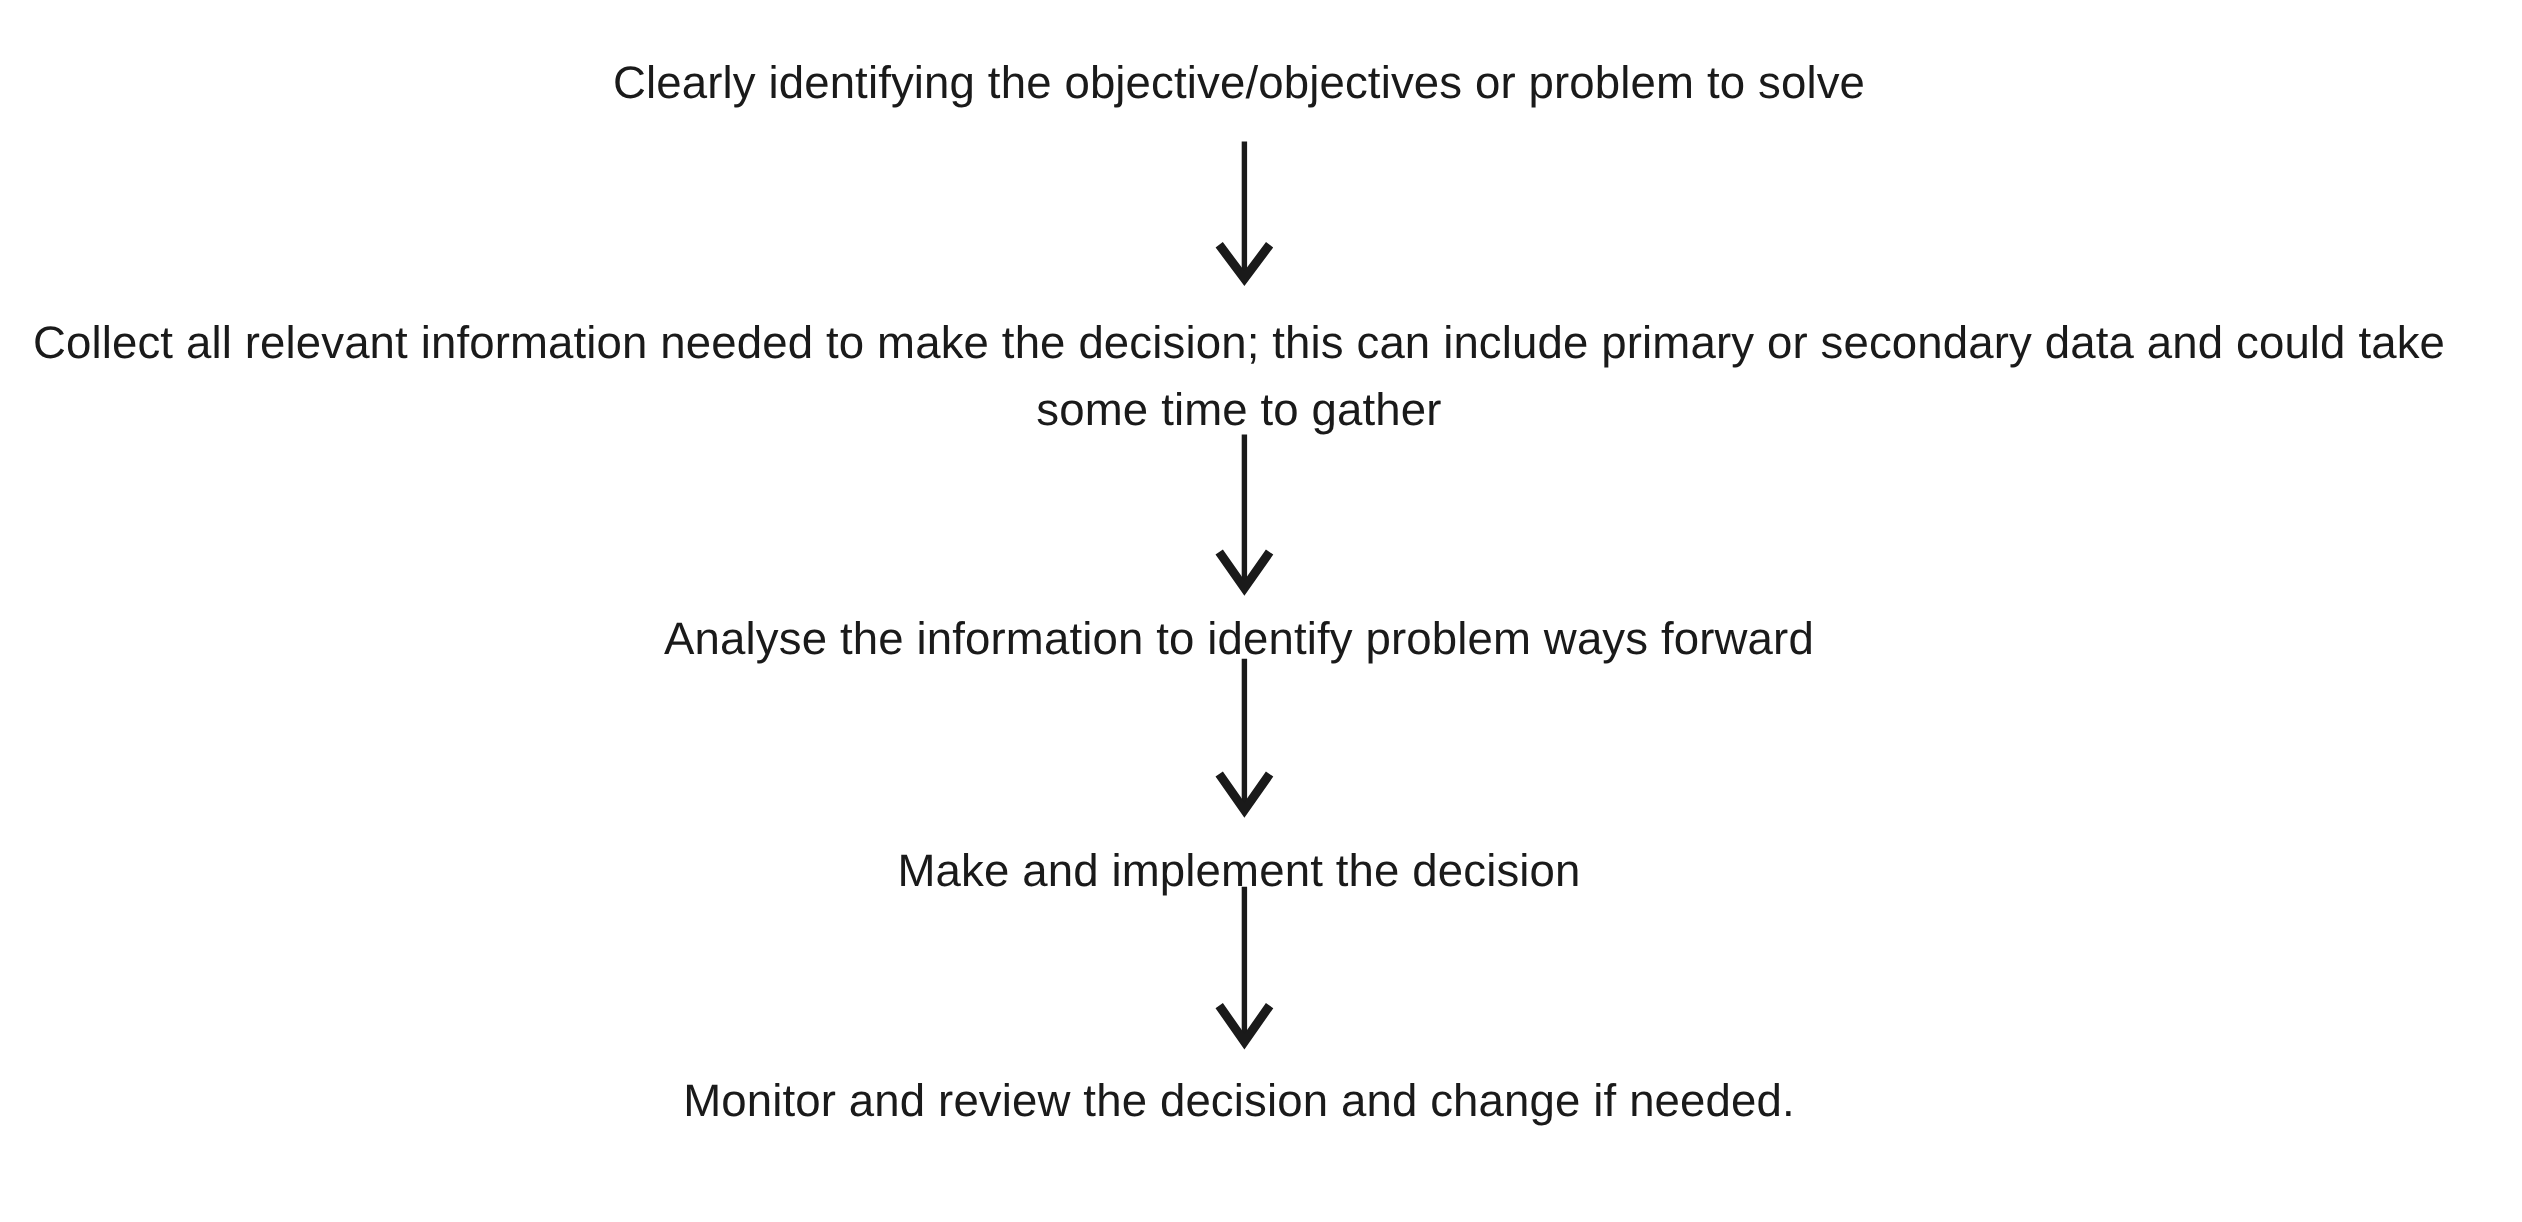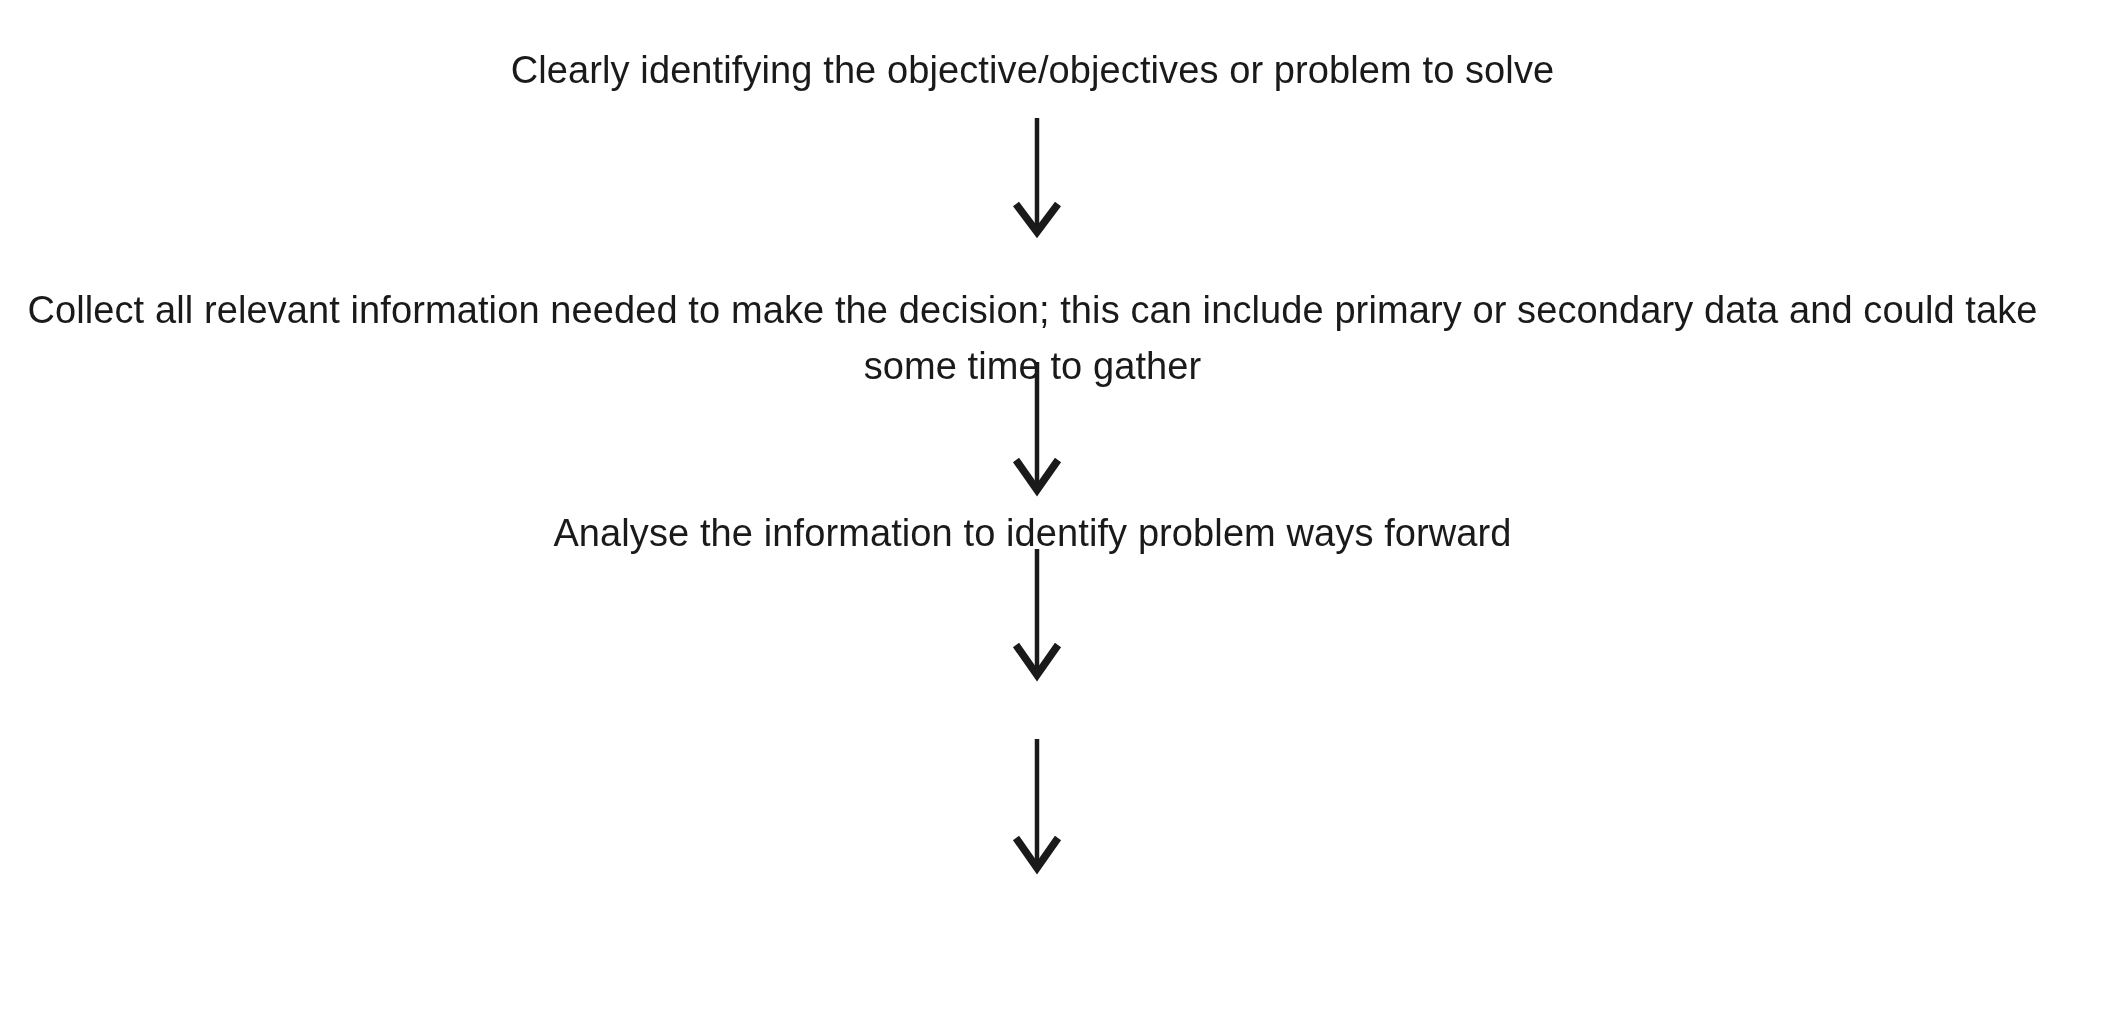--- a/index.html
+++ b/index.html
@@ -30,21 +30,21 @@
     color: #1a1a1a;
     font-size: 38px;
     line-height: 56px;
     font-weight: 400;
     letter-spacing: 0.1px;
     white-space: pre-wrap;
   }
 
   
   .step-1 { top: 42px; }
-  .step-2 { top: 258px; margin-top: 24px; }
+  .step-2 { top: 258px; }
   .step-3 { top: 505px; }
   .step-4 { top: 698px; }
   .step-5 { top: 890px; }
 
   .arrow {
     position: absolute;
     pointer-events: none;
   }
   .arrow svg {
     display: block;
@@ -81,22 +81,24 @@
 
   <div class="step-text step-3">Analyse the information to identify problem ways forward</div>
 
   <div class="arrow arrow-3">
     <svg width="70" height="128" viewBox="0 0 70 128" aria-hidden="true">
       <line x1="35" y1="0" x2="35" y2="122" stroke="#1a1a1a" stroke-width="4.5" stroke-linecap="butt"></line>
       <path d="M 14 96 L 35 126 L 56 96" fill="none" stroke="#1a1a1a" stroke-width="7.5" stroke-linecap="butt" stroke-linejoin="miter"></path>
     </svg>
   </div>
 
+  <div class="step-text step-4">Make and implement the decision</div>
 
   <div class="arrow arrow-4">
     <svg width="70" height="131" viewBox="0 0 70 131" aria-hidden="true">
       <line x1="35" y1="0" x2="35" y2="125" stroke="#1a1a1a" stroke-width="4.5" stroke-linecap="butt"></line>
       <path d="M 14 99 L 35 129 L 56 99" fill="none" stroke="#1a1a1a" stroke-width="7.5" stroke-linecap="butt" stroke-linejoin="miter"></path>
     </svg>
   </div>
 
+  <div class="step-text step-5">Monitor and review the decision and change if needed.</div>
 
 </div>
 
 </body></html>

